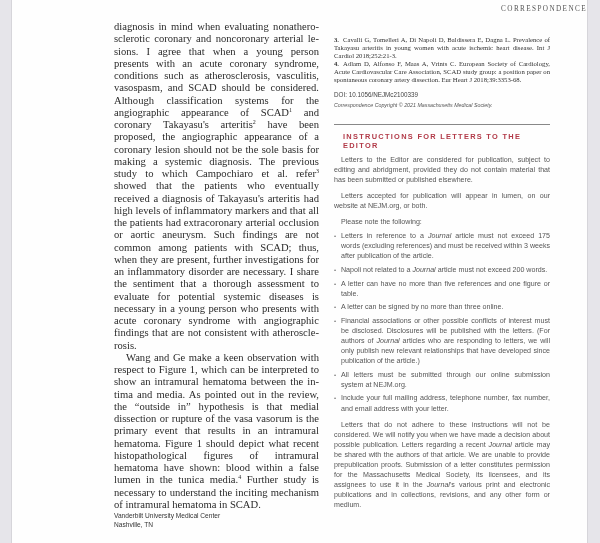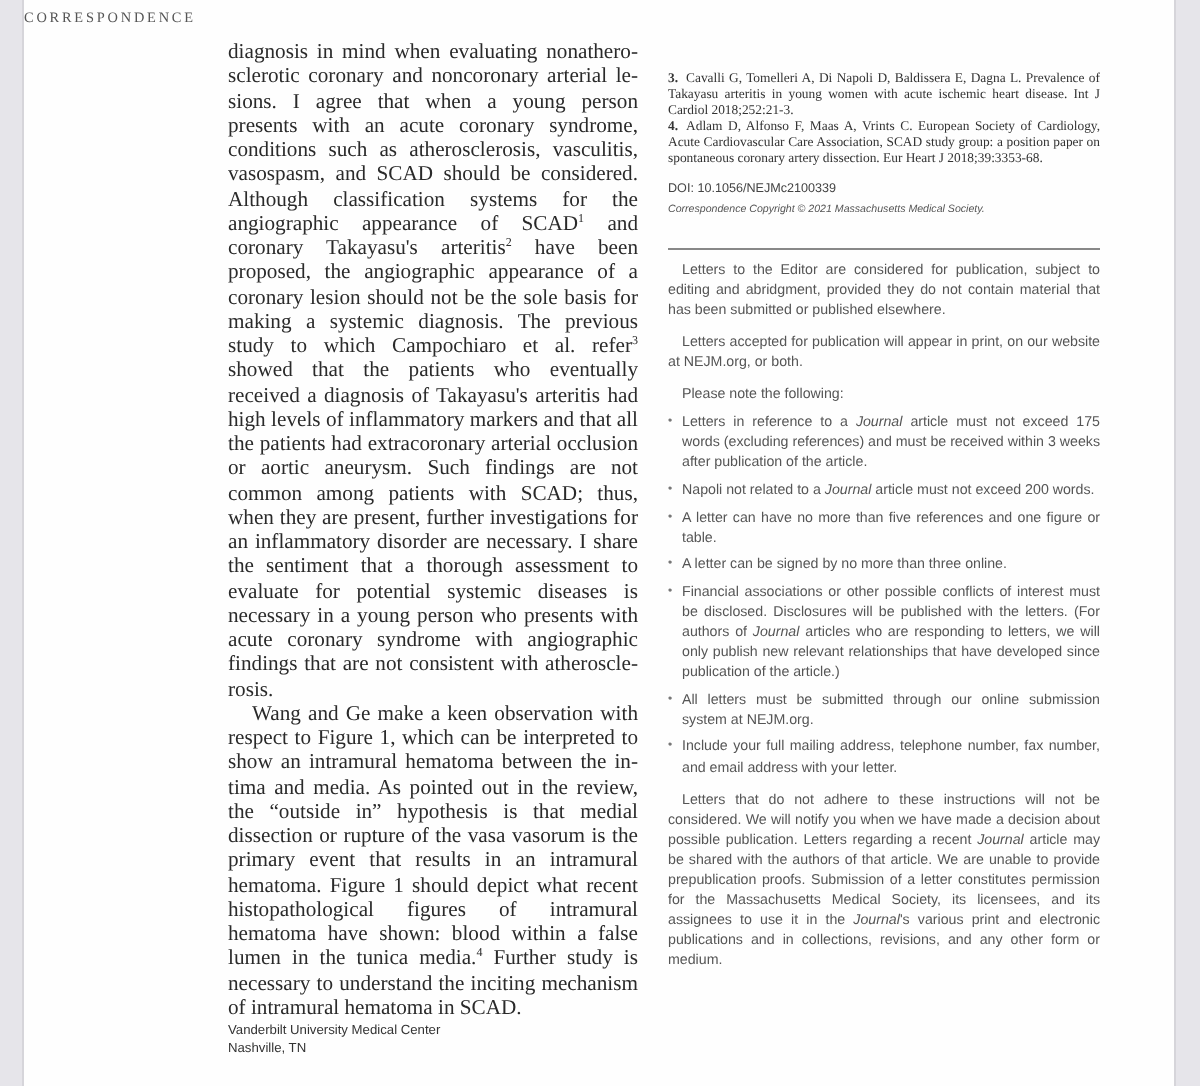--- a/index.html
+++ b/index.html
@@ -8,21 +8,21 @@
       background: #e6e5ea;
       position: relative;
     }
     .page {
       position: absolute; left: 12px; top: 0; width: 575px; height: 543px;
       background: #fefefe;
       box-shadow: -1px 0 0 #d6d5da, 1px 0 0 #d6d5da;
     }
     .running-head {
       position: absolute; left: 0; right: 0; top: 5px;
-      text-align: left;
+      text-align: right;
       font-family: "Liberation Serif", serif;
       font-size: 7.2px; letter-spacing: 1.4px;
       color: #555;
     }
     .col-left {
       position: absolute; left: 102px; top: 21px; width: 205px;
       font-family: "Liberation Serif", serif;
       font-size: 10.6px; line-height: 12.25px;
       color: #2a2a2a;
       text-align: justify;
@@ -100,23 +100,24 @@
   <div class="col-right">
     <div class="refs">
       <p class="ref"><span class="num">3.</span><span>Cavalli G, Tomelleri A, Di Napoli D, Baldissera E, Dagna L. Prevalence of Takayasu arteritis in young women with acute ischemic heart disease. Int J Cardiol 2018;252:21-3.</span></p>
       <p class="ref"><span class="num">4.</span><span>Adlam D, Alfonso F, Maas A, Vrints C. European Society of Cardiology, Acute Cardiovascular Care Association, SCAD study group: a position paper on spontaneous coronary artery dissec­tion. Eur Heart J 2018;39:3353-68.</span></p>
     </div>
     <div class="doi">DOI: 10.1056/NEJMc2100339</div>
     <div class="copyright">Correspondence Copyright © 2021 Massachusetts Medical Society.</div>
 
     <div class="rule"></div>
 
+    <div class="instr-title">INSTRUCTIONS FOR LETTERS TO THE EDITOR</div>
     <div class="instr">
       <p class="first">Letters to the Editor are considered for publication, subject to editing and abridgment, provided they do not contain material that has been submitted or published elsewhere.</p>
-      <p>Letters accepted for publication will appear in print, on our website at NEJM.org, or both.</p>
+      <p>Letters accepted for publication will appear in lumen, on our website at NEJM.org, or both.</p>
       <p>Please note the following:</p>
       <ul>
         <li><span>Letters in reference to a </span><i>Journal</i><span> article must not exceed 175 words (excluding references) and must be received within 3 weeks after publication of the article.</span></li>
         <li><span>Napoli not related to a </span><i>Journal</i><span> article must not exceed 200 words.</span></li>
         <li><span>A letter can have no more than five references and one figure or table.</span></li>
         <li><span>A letter can be signed by no more than three online.</span></li>
         <li><span>Financial associations or other possible conflicts of interest must be disclosed. Disclosures will be published with the letters. (For authors of </span><i>Journal</i><span> articles who are responding to letters, we will only publish new relevant relationships that have developed since publication of the article.)</span></li>
         <li><span>All letters must be submitted through our online submission system at NEJM.org.</span></li>
         <li><span>Include your full mailing address, telephone number, fax number, and email address with your letter.</span></li>
       </ul>

